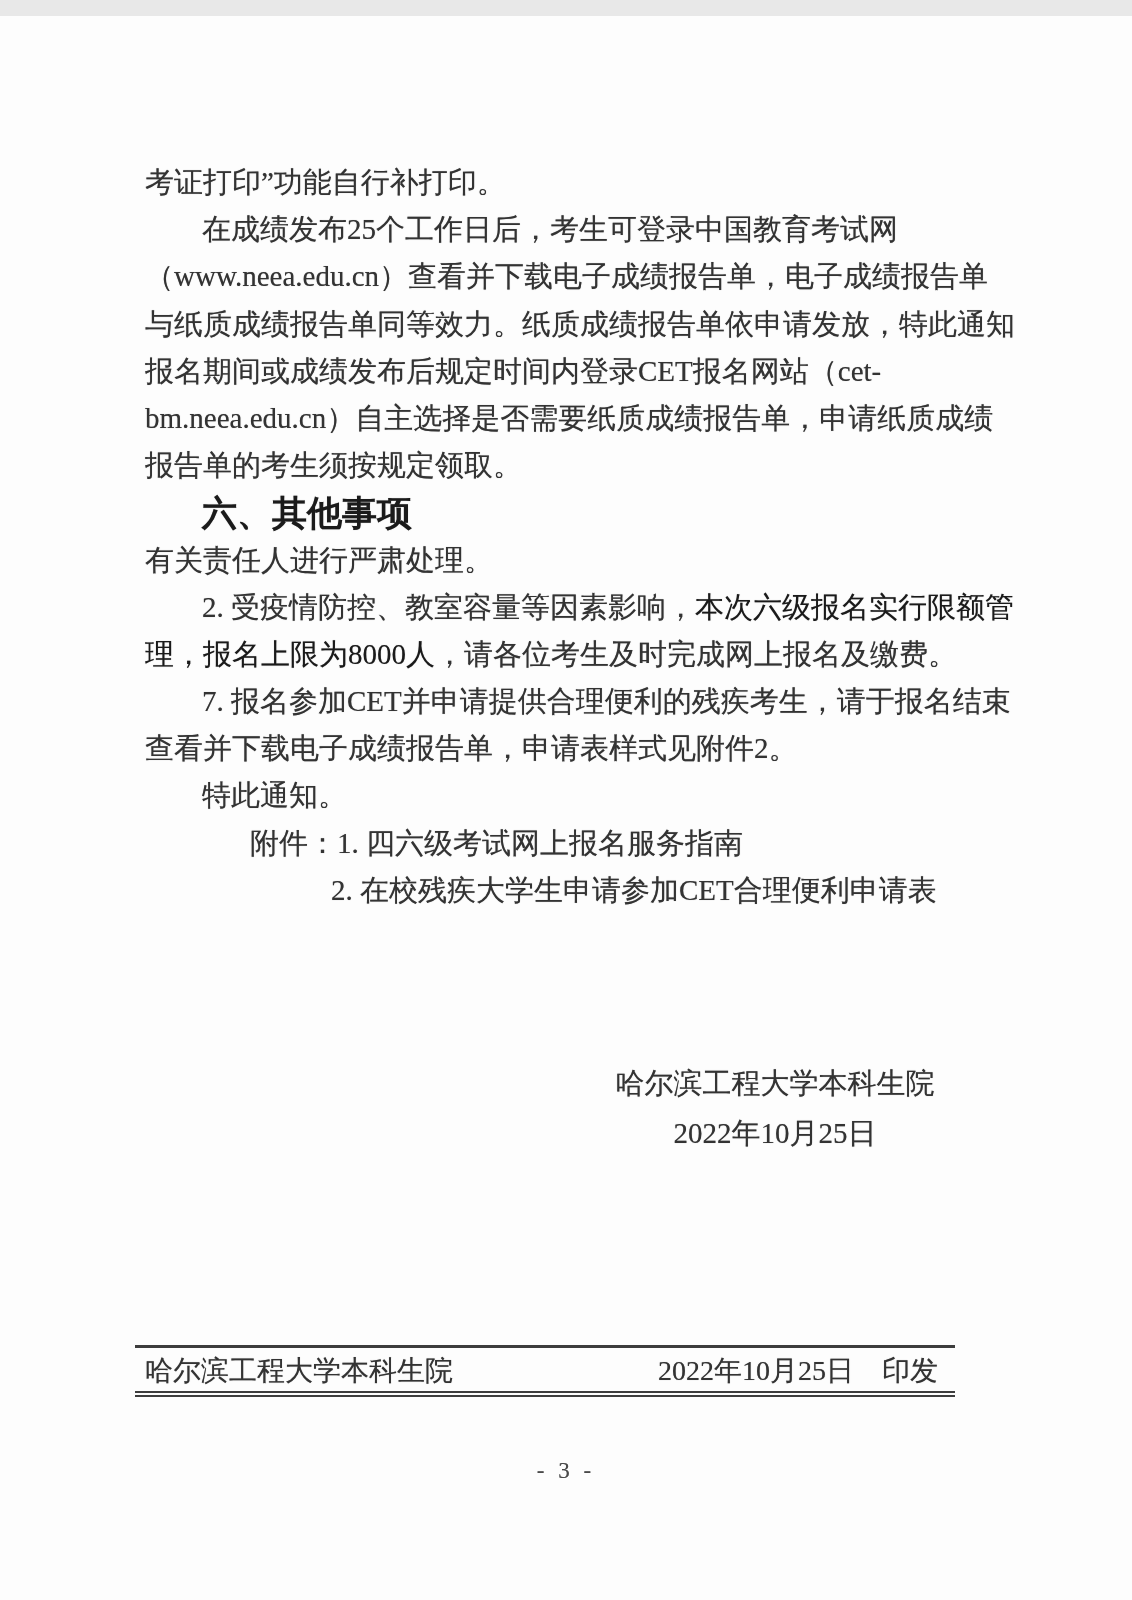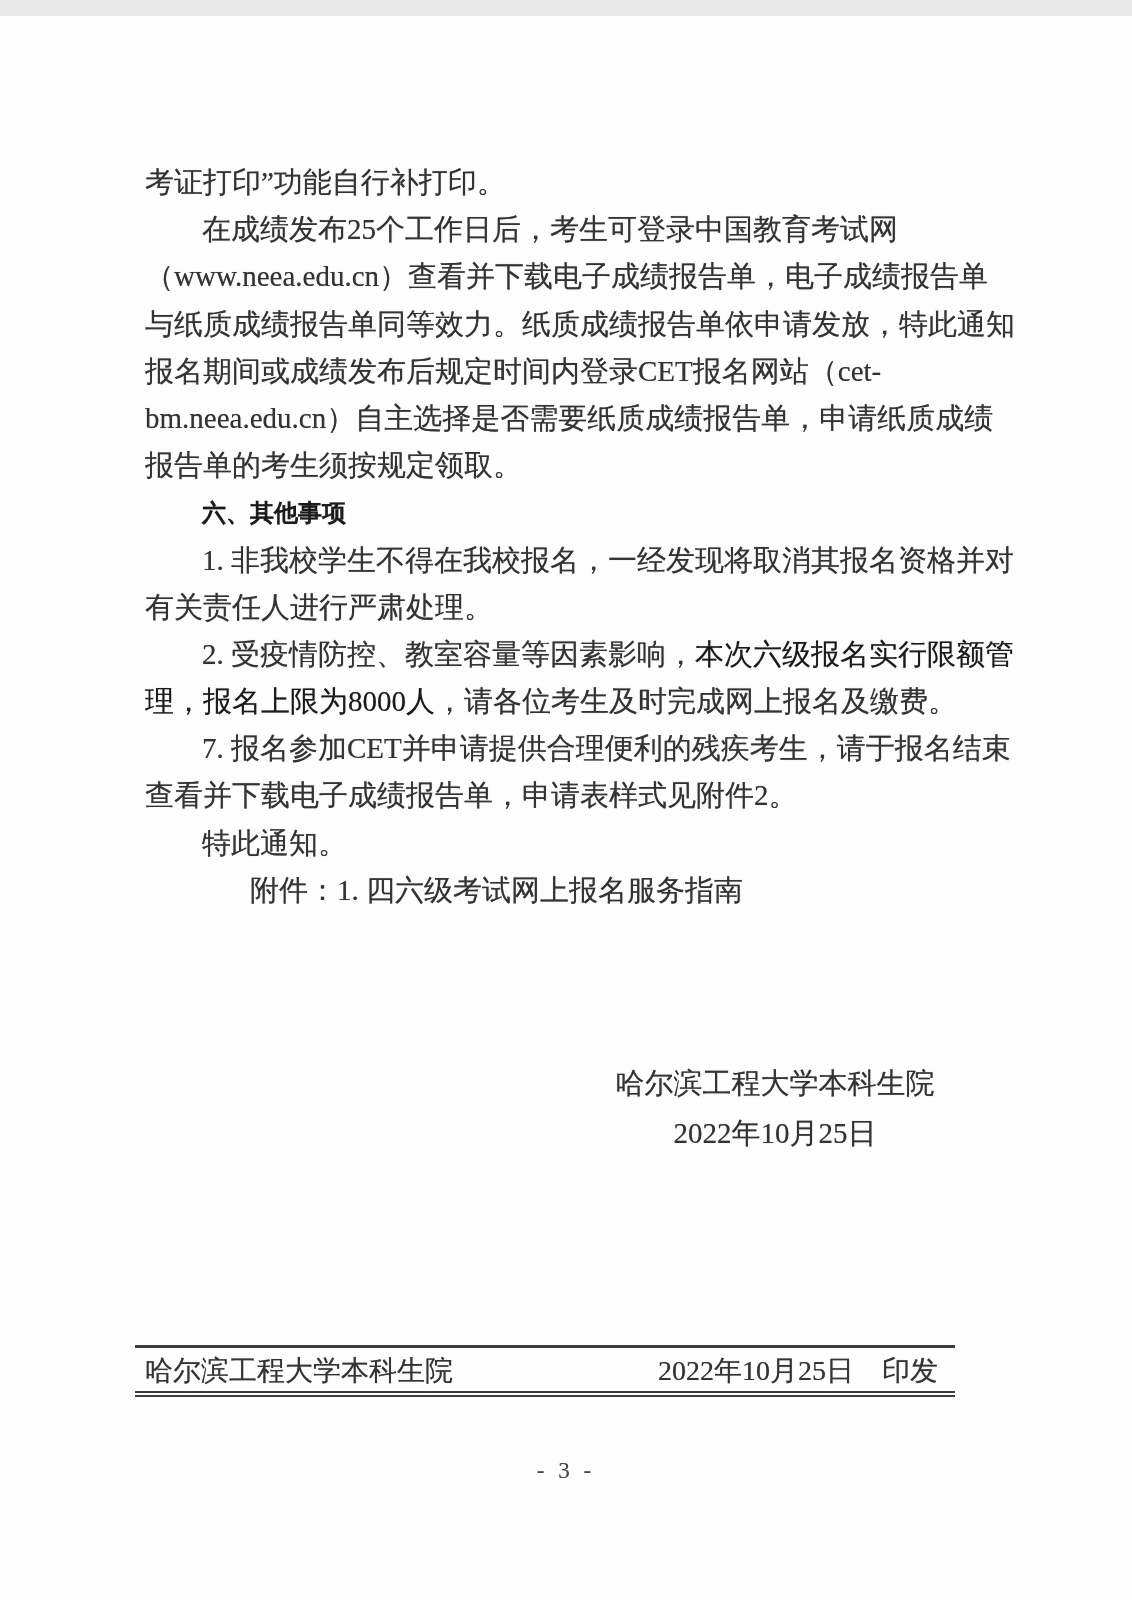--- a/index.html
+++ b/index.html
@@ -24,21 +24,21 @@
     line-height: 47.2px;
     height: 47.2px;
     white-space: nowrap;
     text-shadow: 0 0 0.7px rgba(70,70,70,0.65);
   }
   .ind { text-indent: 57px; }
   .hd {
     font-family: "Liberation Sans", "DejaVu Sans", sans-serif;
     font-weight: 700;
     color: #1b1b1b;
-    font-size: 24px;
+    font-size: 35px;
   }
   .b {
     font-weight: 400;
     color: #1a1a1a;
   }
   .att1 { padding-left: 105px; }
   .att2 { padding-left: 186px; }
   .sig {
     position: absolute;
     left: 608px;
@@ -100,32 +100,32 @@
     <div class="ln">考证打印”功能自行补打印。</div>
     <div class="ln ind">在成绩发布25个工作日后，考生可登录中国教育考试网</div>
     <div class="ln">（www.neea.edu.cn）查看并下载电子成绩报告单，电子成绩报告单</div>
     <div class="ln">与纸质成绩报告单同等效力。纸质成绩报告单依申请发放，特此通知</div>
     <div class="ln">报名期间或成绩发布后规定时间内登录CET报名网站（cet-</div>
     <div class="ln">bm.neea.edu.cn）自主选择是否需要纸质成绩报告单，申请纸质成绩</div>
     <div class="ln">报告单的考生须按规定领取。</div>
 
     <div class="ln ind hd">六、其他事项</div>
 
-    <div class="ln ind">1. 非我校学生不得在我校报名，一经发现将取消其报名资格并对</div>
     <div class="ln">有关责任人进行严肃处理。</div>
 
     <div class="ln ind"><span>2. 受疫情防控、教室容量等因素影响，</span><span class="b">本次六级报名实行限额管</span></div>
     <div class="ln"><span class="b">理，报名上限为8000人</span><span>，请各位考生及时完成网上报名及缴费。</span></div>
 
     <div class="ln ind">7. 报名参加CET并申请提供合理便利的残疾考生，请于报名结束</div>
     <div class="ln">查看并下载电子成绩报告单，申请表样式见附件2。</div>
 
     <div class="ln ind">特此通知。</div>
 
     <div class="ln att1">附件：1. 四六级考试网上报名服务指南</div>
+    <div class="ln att2">2. 在校残疾大学生申请参加CET合理便利申请表</div>
   </div>
 
   <div class="sig">
     <div>哈尔滨工程大学本科生院</div>
     <div>2022年10月25日</div>
   </div>
 
   <div class="rule-a"></div>
 
   <div class="footer-row">

